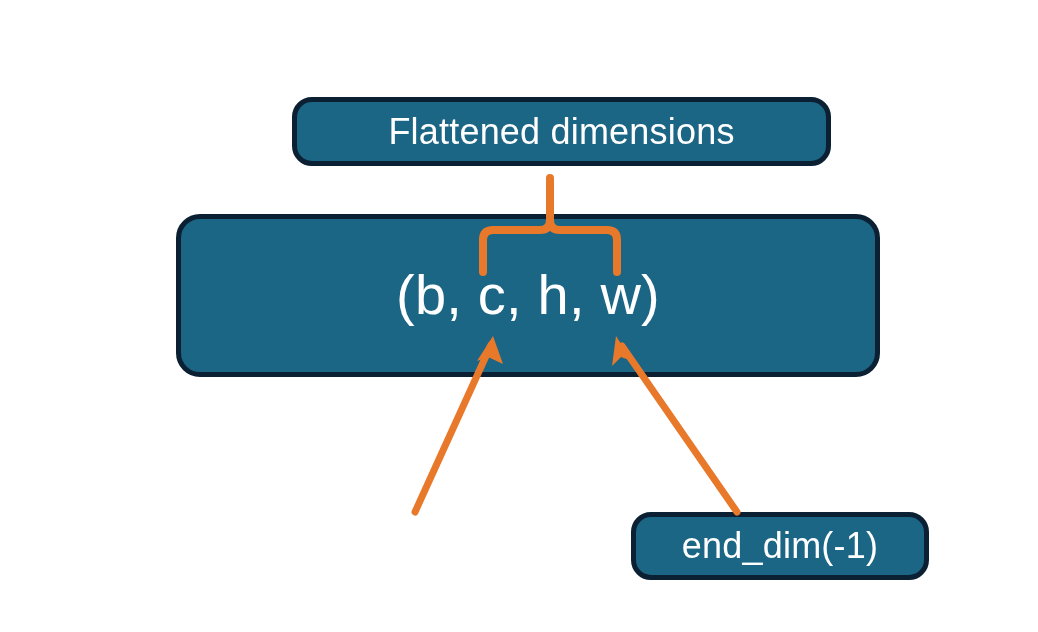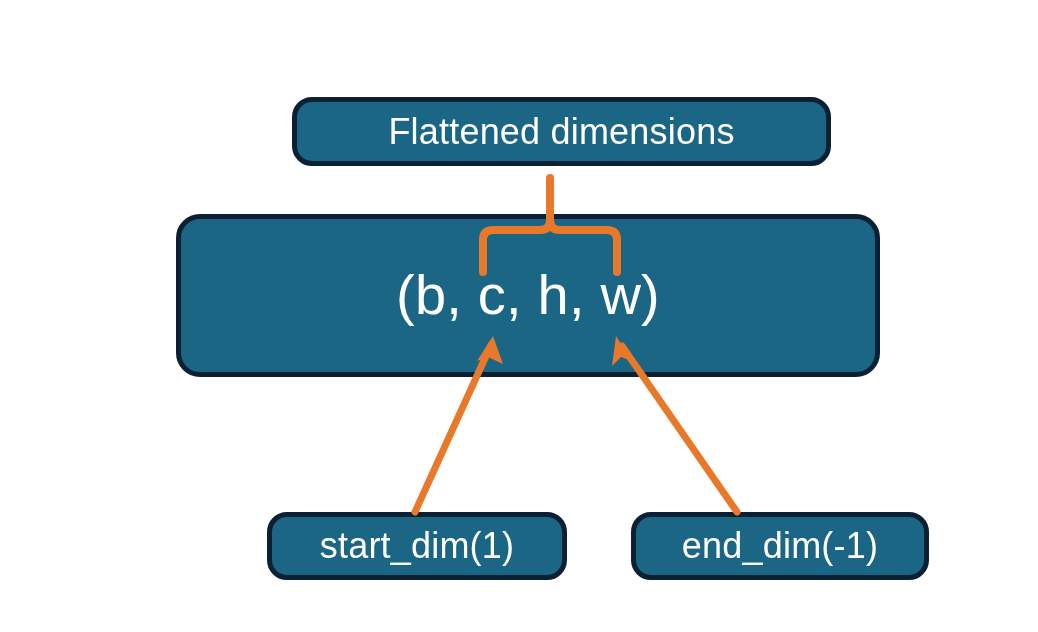--- a/index.html
+++ b/index.html
@@ -83,23 +83,20 @@
 <div id="canvas">
 
   <div class="node" id="node-tuple">
     <span class="node-label tuple-text">(b, c, h, w)</span>
   </div>
 
   <div class="node" id="node-flattened">
     <span class="node-label">Flattened dimensions</span>
   </div>
 
-  <div class="node" id="node-start-dim">
-    <span class="node-label">start_dim(1)</span>
-  </div>
 
   <div class="node" id="node-end-dim">
     <span class="node-label">end_dim(-1)</span>
   </div>
 
   <svg id="overlay" viewBox="0 0 1038 632" width="1038" height="632">
 
     <path id="brace-path" d="M 483 272
              L 483 240
              Q 483 230 493 230

